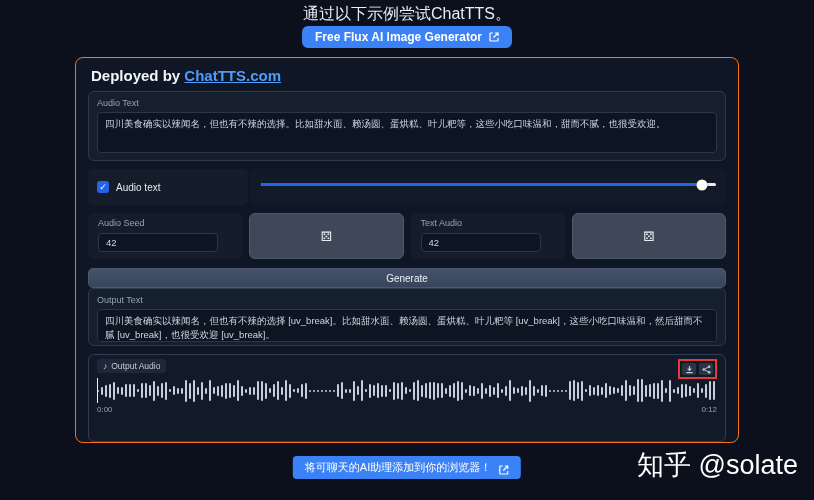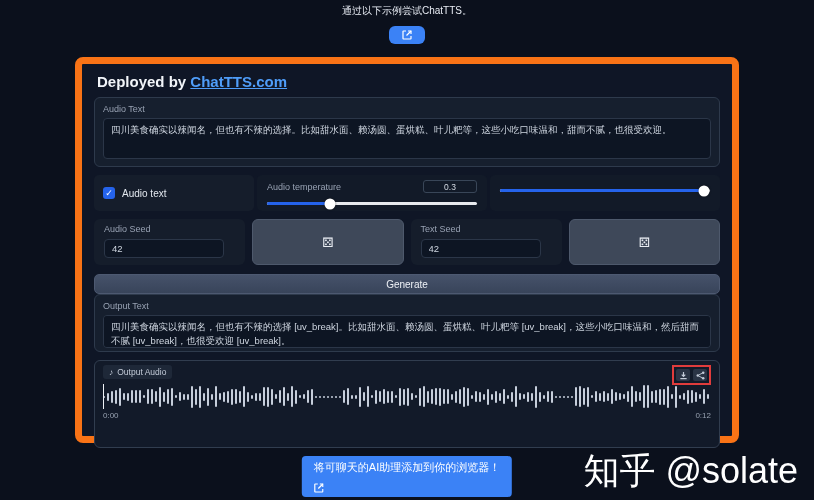--- a/index.html
+++ b/index.html
@@ -2,31 +2,31 @@
 <html><head>
 <meta charset="utf-8">
 <style>
   * { box-sizing: border-box; }
   html,body { margin:0; padding:0; }
   body {
     width:814px; height:500px; position:relative; overflow:hidden;
     background:#0b101c;
     font-family:"Liberation Sans","DejaVu Sans",sans-serif;
   }
-  .heading { position:absolute; top:4px; left:0; width:100%; text-align:center; color:#e8ecf4; font-size:10px; }
+  .heading { position:absolute; top:4px; left:0; width:100%; text-align:center; color:#e8ecf4; font-size:16px; }
   .cta-top {
     position:absolute; top:26px; left:50%; transform:translateX(-50%);
     background:#3b82f6; color:#fff; font-size:12px; font-weight:600;
     padding:4px 13px; border-radius:6px; border:none;
     display:flex; align-items:center; gap:7px; cursor:pointer;
     font-family:inherit;
   }
   .panel {
     position:absolute; left:75px; top:57px; width:664px; height:386px;
-    background:#0f1626; border:7px solid #f97316; border-radius:8px;
+    background:#0f1626; border:1px solid #f97316; border-radius:8px;
     padding:7px 12px;
   }
   .deployed { font-size:15px; font-weight:bold; color:#f2f5f9; margin:2px 0 7px 3px; }
   .deployed a { color:#4f9df9; text-decoration:underline; cursor:pointer; }
 
   .block { background:#161f2e; border:1px solid #2e3a4c; border-radius:6px; padding:6px 8px; }
   .block-label { font-size:9px; color:#98a2b3; margin-bottom:4px; }
   textarea.gr-text {
     width:100%; background:#0d1523; border:1px solid #2b3648; border-radius:4px;
     color:#cfd6e0; font-size:9.5px; line-height:1.5; padding:4px 7px;
@@ -80,30 +80,31 @@
 
   .audio-controls { position:relative; height:26px; margin-top:1px; }
   .left-controls { position:absolute; left:0; top:7px; display:flex; align-items:center; gap:6px; }
   .speed-btn { border:1px solid #3a465a; border-radius:3px; padding:1px 6px; font-size:8px; color:#aab3c2; background:transparent; cursor:pointer; font-family:inherit; }
   .transport { position:absolute; left:50%; top:0; transform:translateX(-50%); border:2px solid #e03c3c; border-radius:2px; padding:4px 11px; display:flex; align-items:center; gap:10px; }
   .tbtn { background:none; border:none; padding:0; display:flex; align-items:center; cursor:pointer; }
 
   .footer-btn {
     position:absolute; top:456px; left:50%; transform:translateX(-50%);
     background:#3b82f6; color:#fff; font-size:11px; padding:4px 12px; border-radius:4px;
-    border:none; display:flex; align-items:flex-start; gap:8px; cursor:pointer; font-family:inherit;flex-direction:column;
-  }
-  .watermark { position:absolute; right:16px; top:447px; font-size:36px; color:#ffffff; }
+    border:none; display:flex; align-items:flex-end; gap:8px; cursor:pointer; font-family:inherit;
+  }
+  .watermark { position:absolute; right:16px; top:447px; font-size:27px; color:#ffffff; }
 </style>
 </head>
 <body>
 
 <div class="heading">通过以下示例尝试ChatTTS。</div>
 
 <button class="cta-top">
+  <span>Free Flux AI Image Generator</span>
   <svg width="10" height="10" viewBox="0 0 10 10">
       <path d="M4 1H1.5A.5.5 0 0 0 1 1.5v7a.5.5 0 0 0 .5.5h7a.5.5 0 0 0 .5-.5V6" fill="none" stroke="#fff" stroke-width="1.2"></path>
       <path d="M6 1h3v3" fill="none" stroke="#fff" stroke-width="1.2"></path>
       <path d="M9 1 4.5 5.5" fill="none" stroke="#fff" stroke-width="1.2"></path>
     </svg>
 </button>
 
 <div class="panel">
 
   <div class="deployed">
@@ -115,50 +116,40 @@
     <div class="block-label">Audio Text</div>
     <textarea class="gr-text" style="">四川美食确实以辣闻名，但也有不辣的选择。比如甜水面、赖汤圆、蛋烘糕、叶儿粑等，这些小吃口味温和，甜而不腻，也很受欢迎。</textarea>
   </div>
 
   <div class="controls-row">
     <div class="refine-col">
       <div class="checkbox"><span>✓</span></div>
       <span class="refine-label">Audio text</span>
     </div>
 
-    <div class="slider-col">
-      <div class="slider-top">
-        <span class="slider-label">Audio temperature</span>
-        <input class="slider-value" value="0.3" style="">
-      </div>
-      <div class="slider-track">
-        <div class="track-fill" style="width: 30%;"></div>
-        <div class="thumb" style="left: 30%;"></div>
-      </div>
-    </div>
 
 
     <div class="slider-col">
       <div class="slider-track">
         <div class="track-fill" style="width: 97%;"></div>
         <div class="thumb" style="left: 97%;"></div>
       </div>
     </div>
   </div>
 
   <div class="seeds-row">
     <div class="seed-block">
       <div class="block-label">Audio Seed</div>
       <input class="seed-input" value="42" style="">
     </div>
     <button class="dice-btn">
       <span>⚄</span>
     </button>
     <div class="seed-block">
-      <div class="block-label">Text Seed</div>
+      <div class="block-label">Text Audio</div>
       <input class="seed-input" value="42" style="">
     </div>
     <button class="dice-btn">
       <span>⚄</span>
     </button>
   </div>
 
   <button class="generate-btn">Generate</button>
 
   <div class="block output-block">

